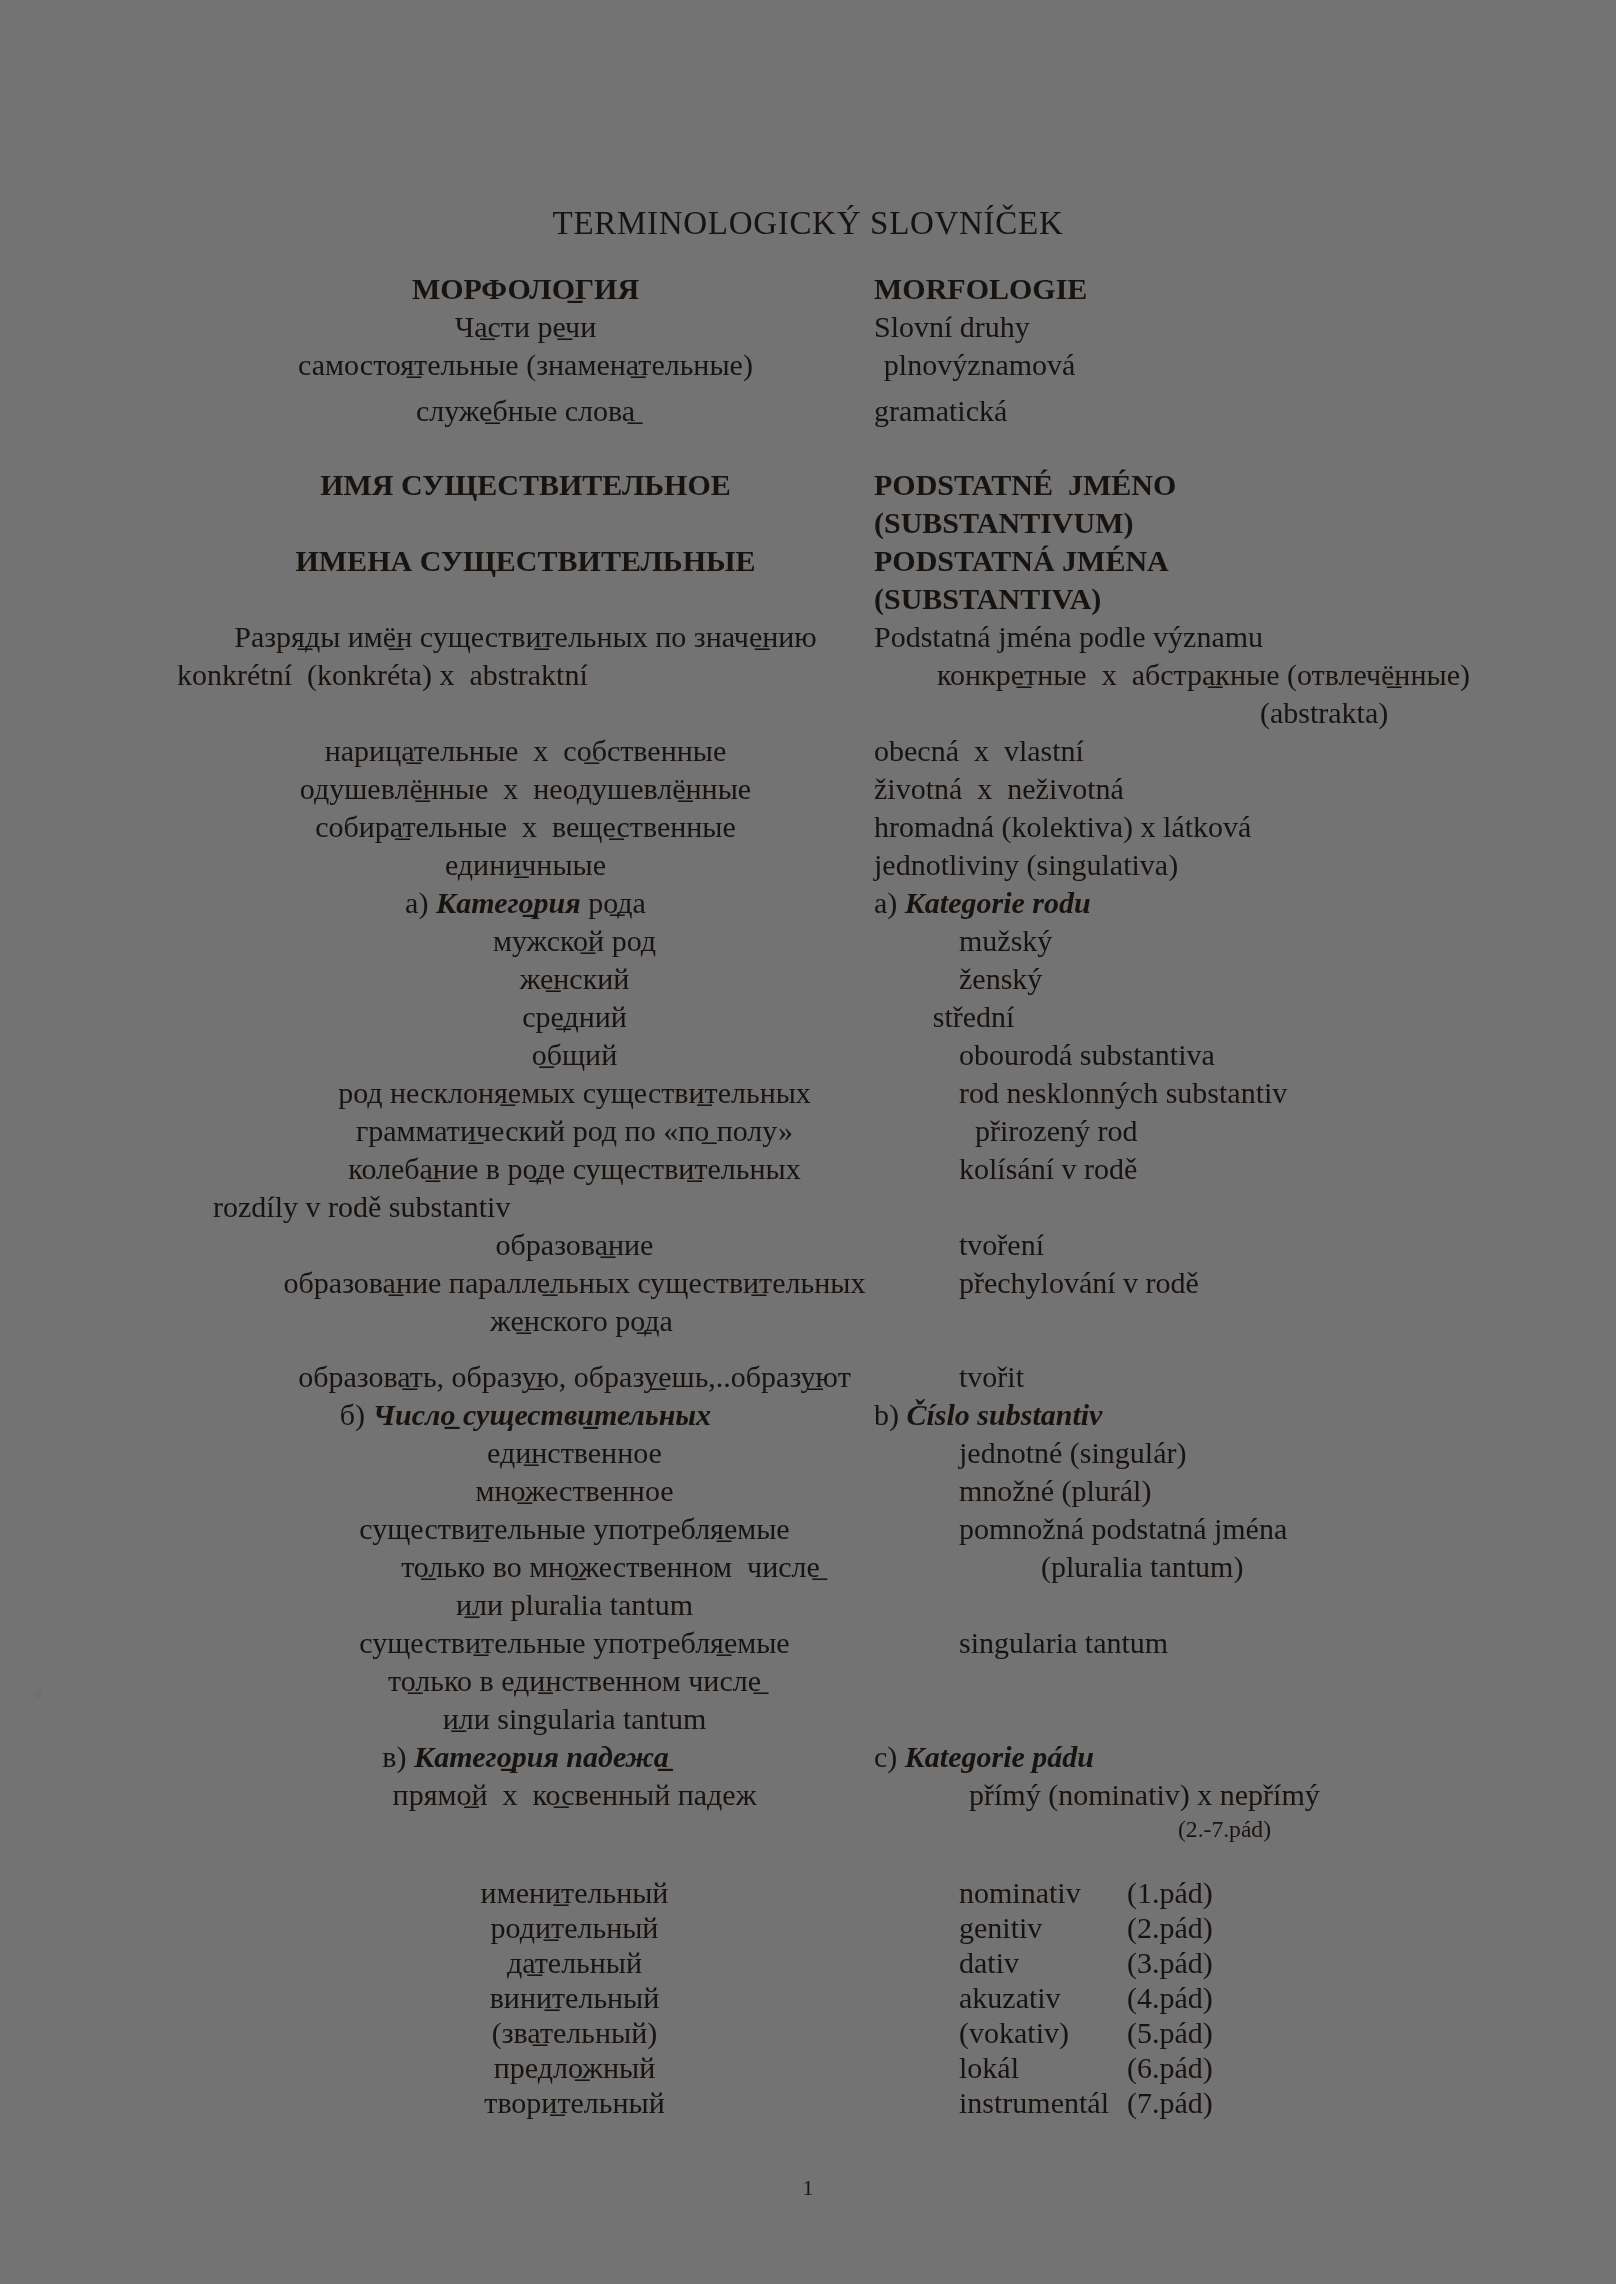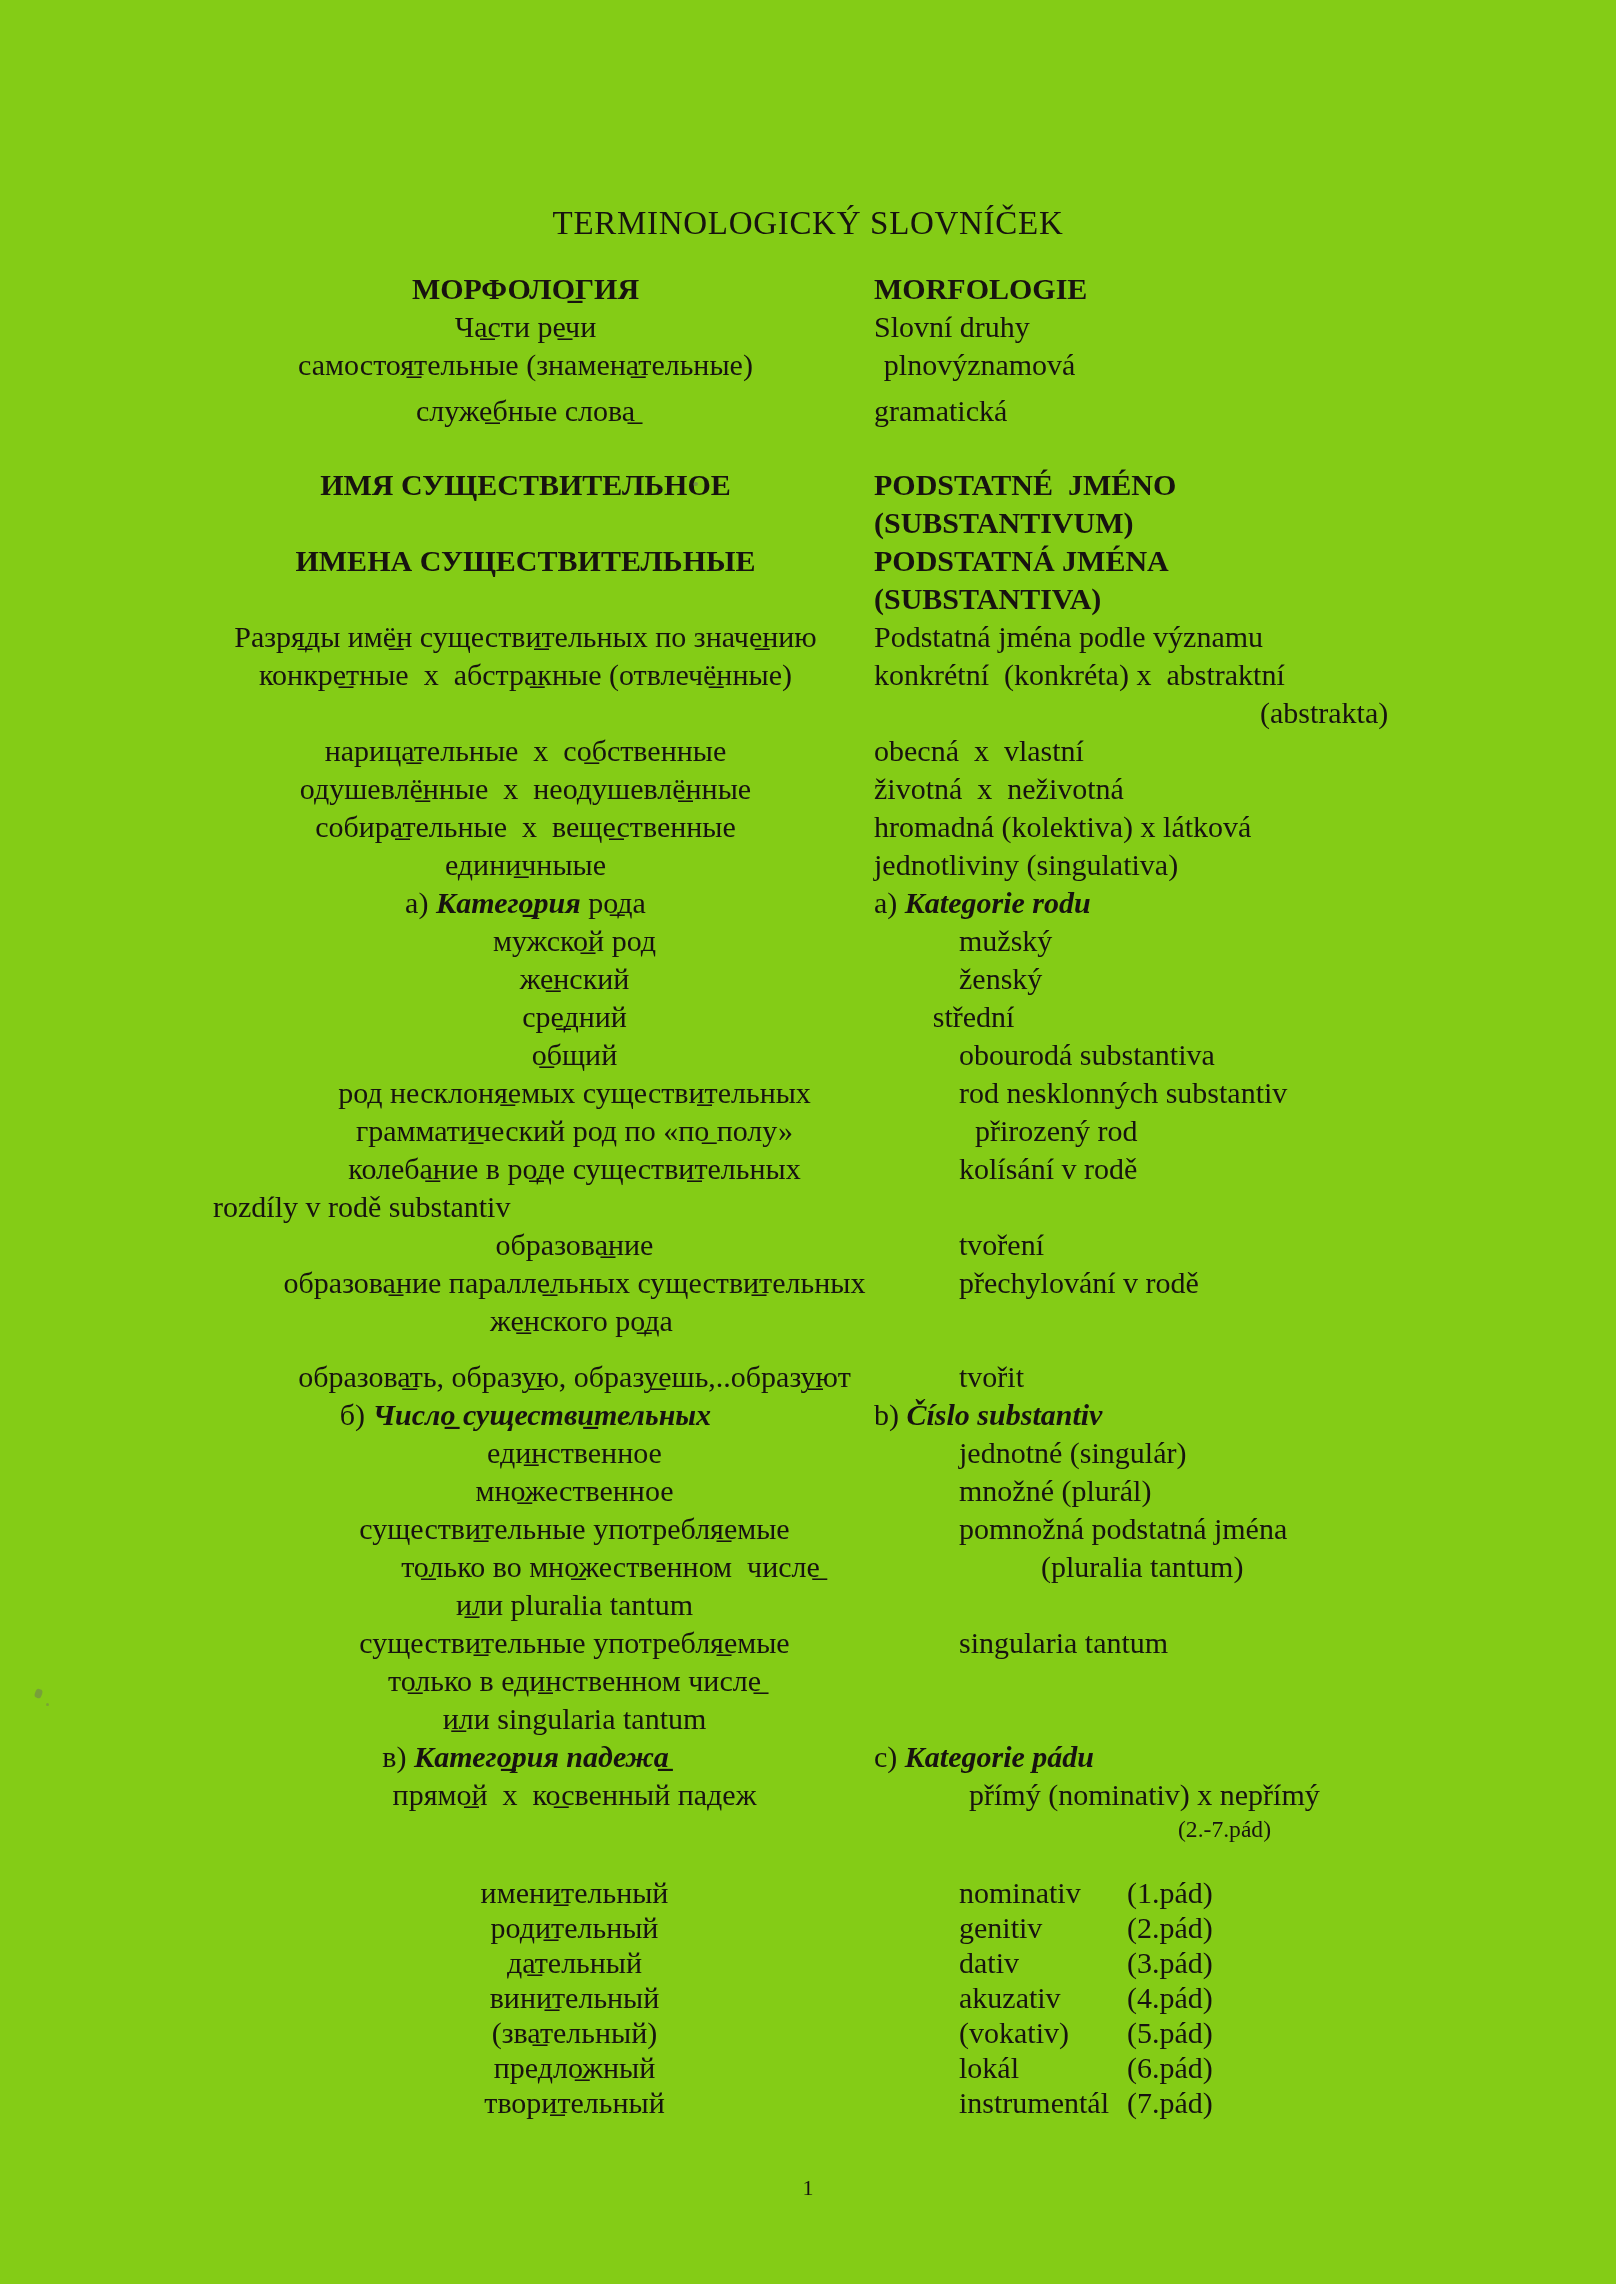--- a/index.html
+++ b/index.html
@@ -1,19 +1,19 @@
 <!DOCTYPE html>
 <html style="font-size:10.5px"><head>
 <meta charset="utf-8">
 <style>
   html,body{margin:0;padding:0;background:#e8e8e6;}
   .page{
     position:relative;
     width:1616px;height:2284px;
-    background:#84cc16;
+    background:#737373;
     font-family:"Liberation Serif","DejaVu Serif",serif;
     color:#17130f;
     overflow:hidden;
   }
   .title{
     position:absolute;top:206px;left:0;right:0;
     text-align:center;
     font-size:33px;line-height:34px;
     letter-spacing:0.7px;
   }
@@ -83,22 +83,22 @@
       </div>
       <div class="row" style="height: 38px; line-height: 38px;">
         <div class="cell L "></div>
         <div class="cell R fb"><span>(SUBSTANTIVA)</span></div>
       </div>
       <div class="row" style="height: 38px; line-height: 38px;">
         <div class="cell L "><span>Разря̲ды имё̲н существи̲тельных по значе̲нию</span></div>
         <div class="cell R "><span>Podstatná jména podle významu</span></div>
       </div>
       <div class="row" style="height: 38px; line-height: 38px;">
+        <div class="cell R "><span>konkrétní  (konkréta) x  abstraktní</span></div>
         <div class="cell L "><span>конкре̲тные  х  абстра̲кные (отвлечё̲нные)</span></div>
-        <div class="cell R "><span>konkrétní  (konkréta) x  abstraktní</span></div>
       </div>
       <div class="row" style="height: 38px; line-height: 38px;">
         <div class="cell L "></div>
         <div class="cell R jF"><span>(abstrakta)</span></div>
       </div>
       <div class="row" style="height: 38px; line-height: 38px;">
         <div class="cell L "><span>нарица̲тельные  х  со̲бственные</span></div>
         <div class="cell R "><span>obecná  x  vlastní</span></div>
       </div>
       <div class="row" style="height: 38px; line-height: 38px;">

